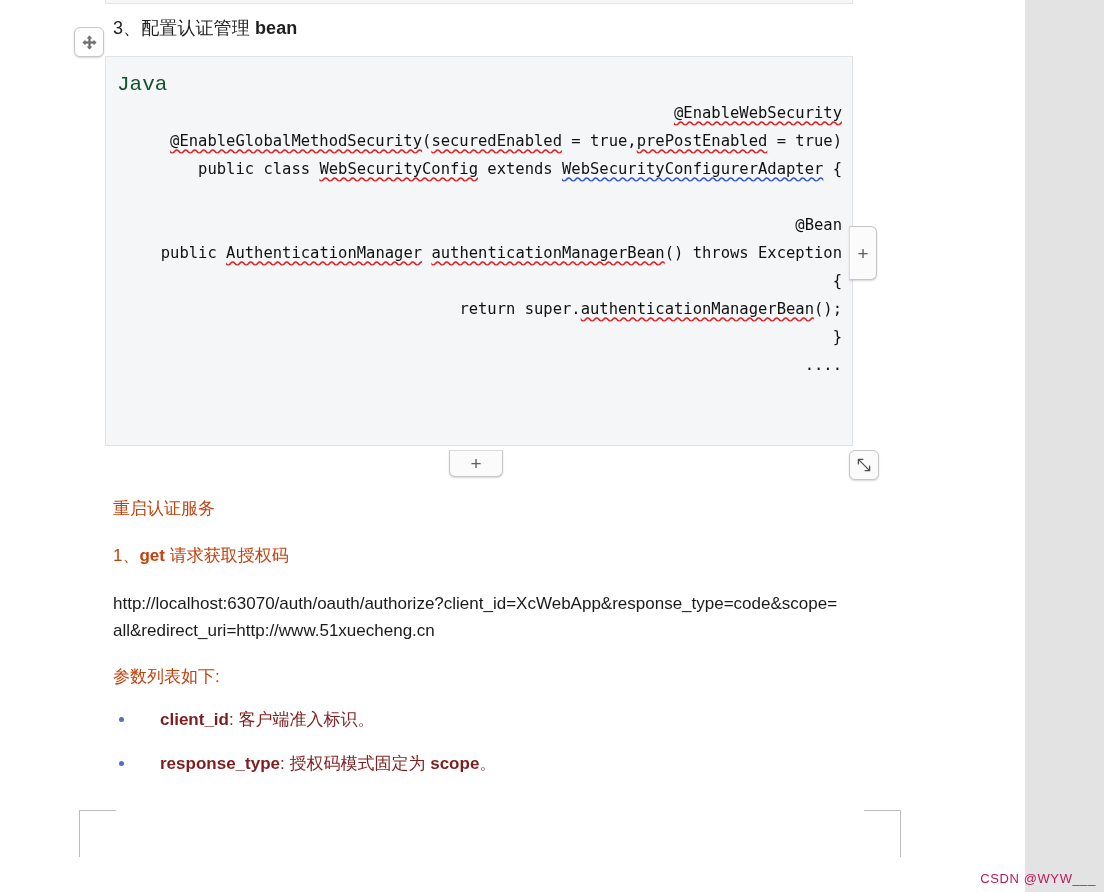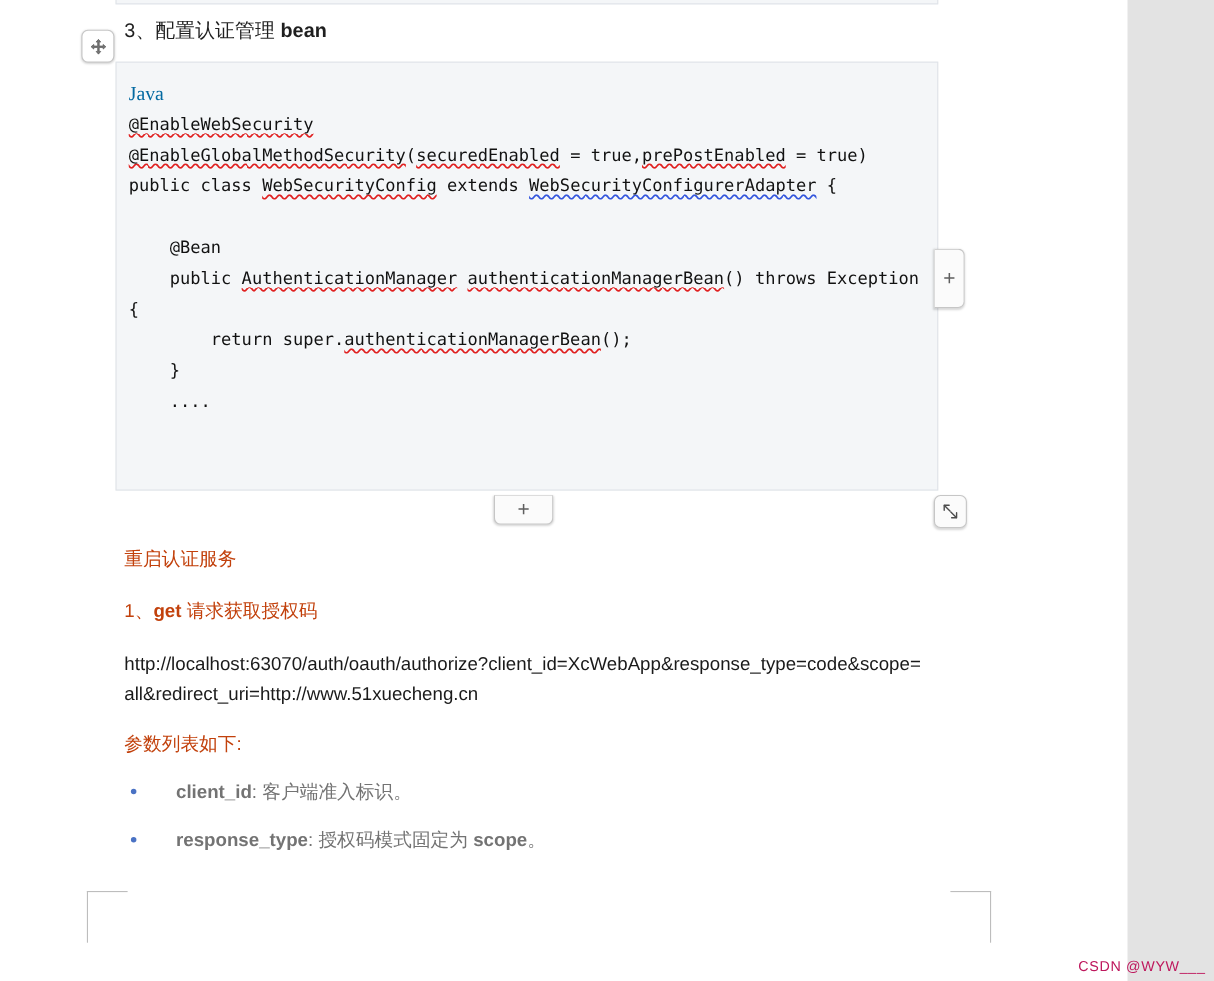--- a/index.html
+++ b/index.html
@@ -86,35 +86,36 @@
     left: 105px;
     top: 56px;
     width: 748px;
     height: 390px;
     background: #f4f6f8;
     border: 1px solid #dfe3e8;
     box-sizing: border-box;
     padding: 16px 10px 10px 10px;
   }
   #code-lang {
-    font-family: Liberation Serif, serif;
-    font-size: 18px;
+    font-family: Liberation Mono, monospace;
+    font-size: 21px;
     line-height: 24px;
-    color: #0369a1;
+    color: #14532d;
     padding-left: 1px;
   }
   #code-body {
     font-family: "DejaVu Sans Mono", monospace;
     font-size: 15.5px;
     line-height: 28px;
     color: #111111;
     white-space: pre-wrap;
     word-break: break-word;
     padding-left: 1px;
     margin-top: 2px;
+    text-align: right;
   }
   .sq {
     text-decoration: underline wavy #e02020;
     text-decoration-skip-ink: none;
     text-underline-offset: 2px;
   }
   .sq-blue {
     text-decoration: underline wavy #3355dd;
     text-decoration-skip-ink: none;
     text-underline-offset: 2px;
@@ -201,21 +202,21 @@
     list-style: none;
     margin: 0;
     padding: 0;
   }
   ul.param-list li {
     position: relative;
     font-size: 17px;
     line-height: 25px;
     padding-left: 47px;
     margin-bottom: 19px;
-    color: #737373;
+    color: #7f1d1d;
   }
   ul.param-list li .bullet {
     position: absolute;
     left: 6px;
     top: 10px;
     width: 5px;
     height: 5px;
     border-radius: 50%;
     background: #4a72c4;
   }

